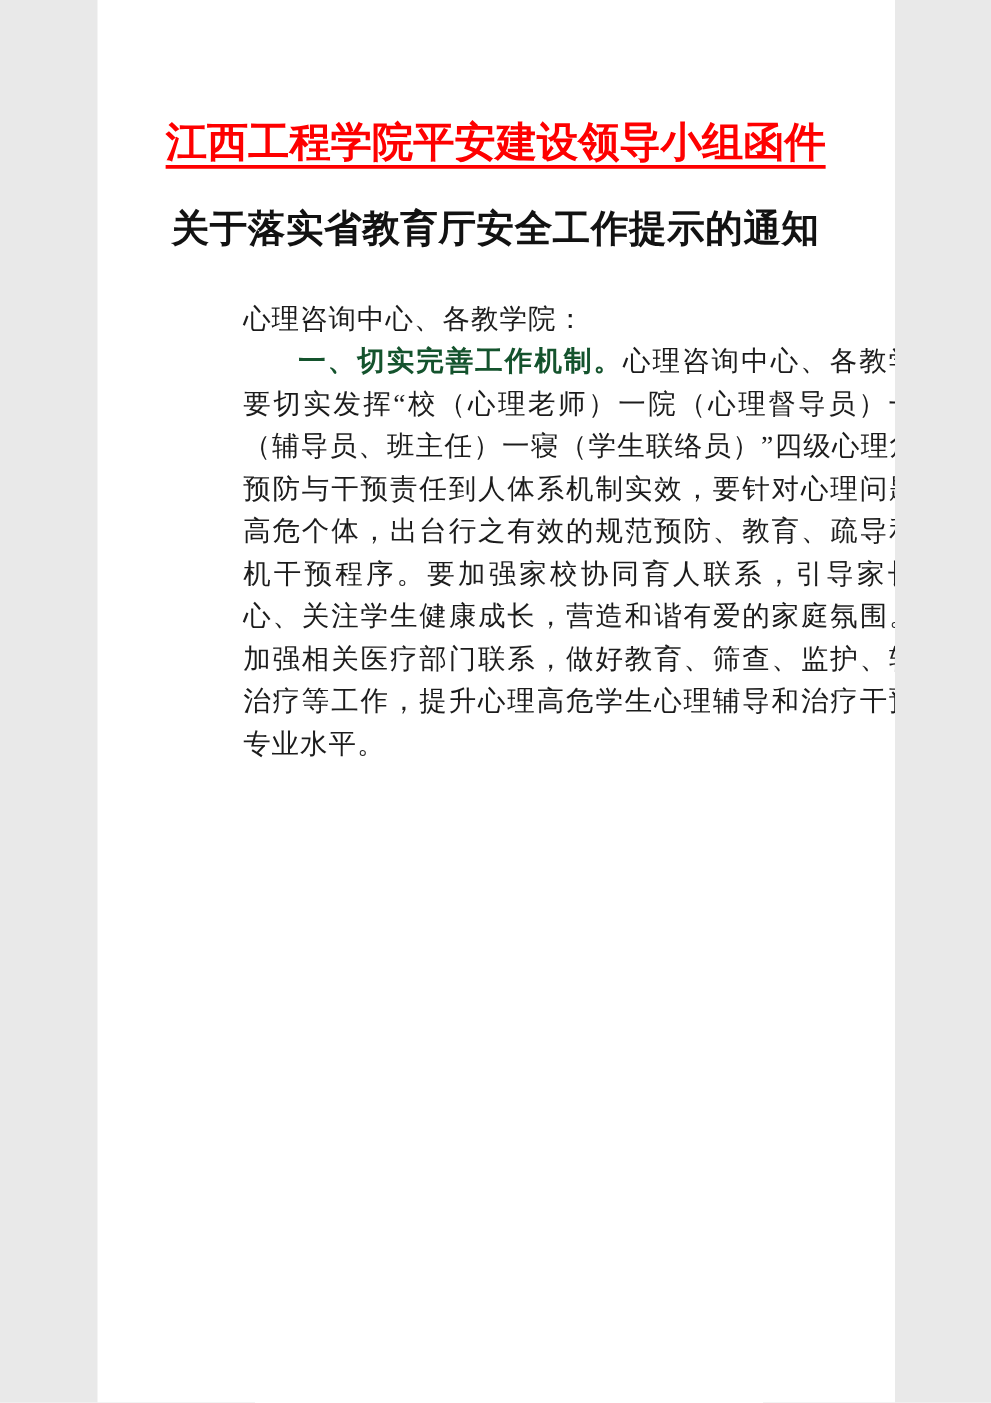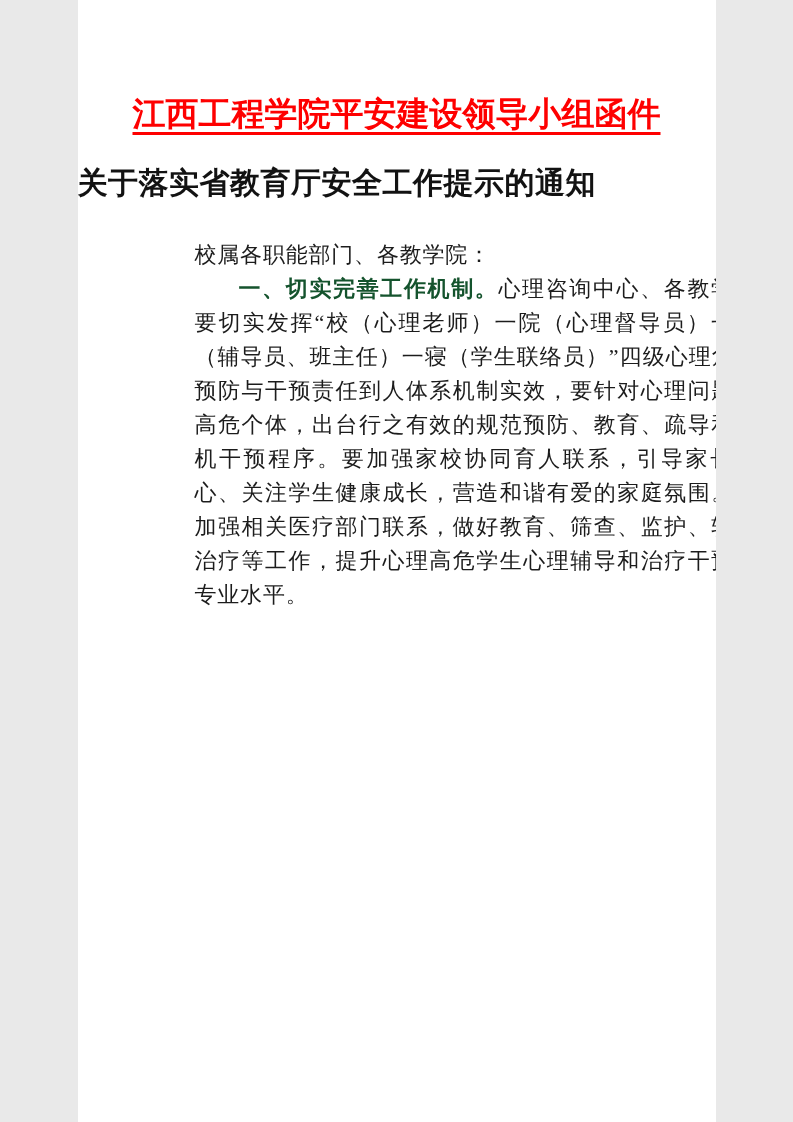--- a/index.html
+++ b/index.html
@@ -24,21 +24,21 @@
     font-weight: 700;
     color: #fe0000;
     letter-spacing: 0px;
     text-decoration: underline;
     text-decoration-thickness: 3px;
     text-underline-offset: 7px;
     white-space: nowrap;
   }
   .subject {
     margin-top: 26px;
-    text-align: left;
+    text-align: center;
   }
   .subject-title {
     display: inline-block;
     font-family: "Liberation Sans", "DejaVu Sans", sans-serif;
     font-size: 30px;
     font-weight: 700;
     color: #121212;
     letter-spacing: 0.5px;
     white-space: nowrap;
   }
@@ -66,20 +66,20 @@
 
   <div class="letterhead">
     <span class="letterhead-title">江西工程学院平安建设领导小组函件</span>
   </div>
 
   <div class="subject">
     <span class="subject-title">关于落实省教育厅安全工作提示的通知</span>
   </div>
 
   <div class="body-block">
-    <p class="salutation">校属各职能部门、各教学院：</p>
+    <p class="salutation">心理咨询中心、各教学院：</p>
 
 
     <p class="para"><span class="section-lead">一、切实完善工作机制。</span><span>心理咨询中心、各教学院要切实发挥“校（心理老师）一院（心理督导员）一班（辅导员、班主任）一寝（学生联络员）”四级心理危机预防与干预责任到人体系机制实效，要针对心理问题的高危个体，出台行之有效的规范预防、教育、疏导和危机干预程序。要加强家校协同育人联系，引导家长关心、关注学生健康成长，营造和谐有爱的家庭氛围。要加强相关医疗部门联系，做好教育、筛查、监护、转介治疗等工作，提升心理高危学生心理辅导和治疗干预的专业水平。</span></p>
 
   </div>
 
 </div>
 
 </body></html>

